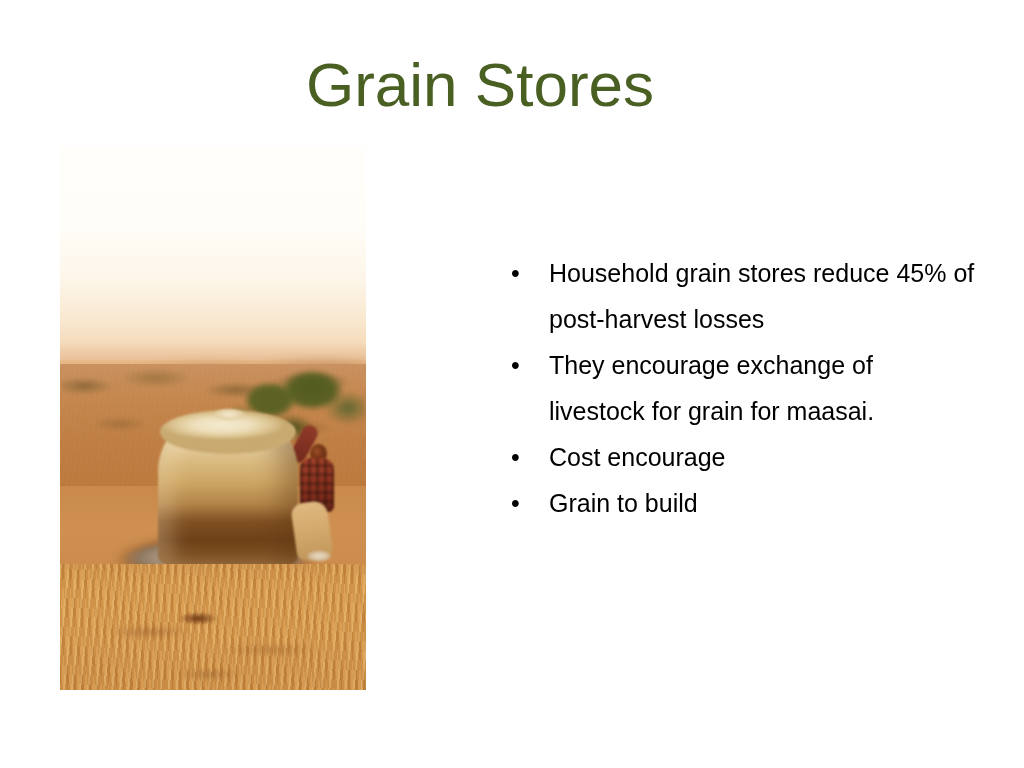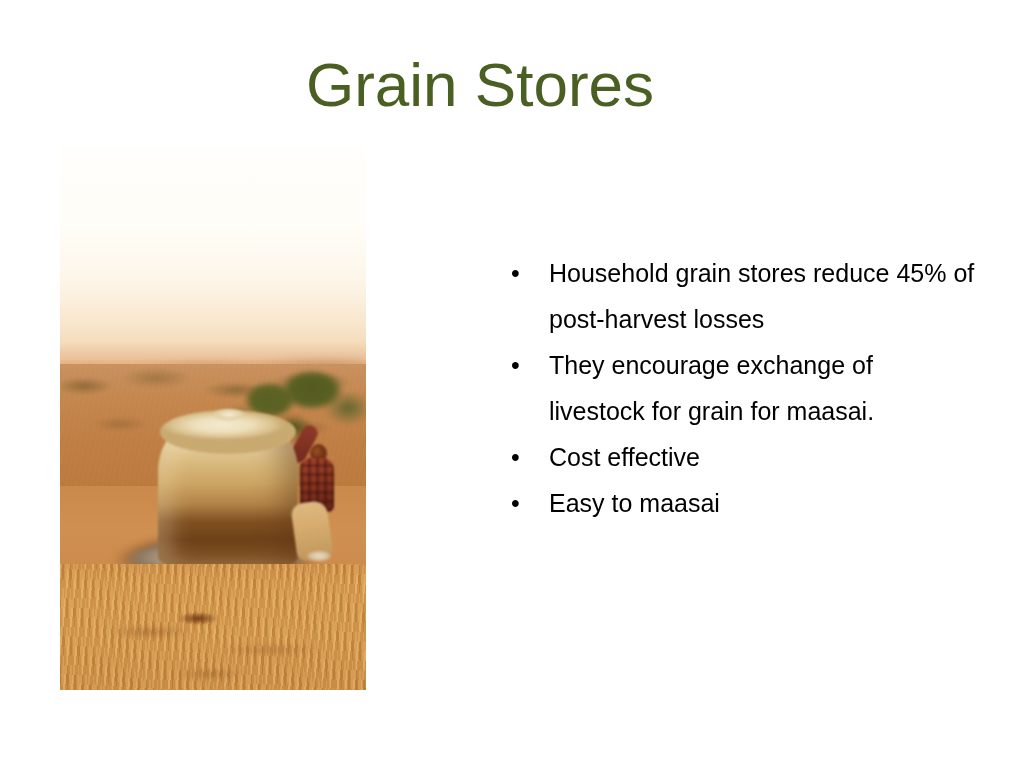--- a/index.html
+++ b/index.html
@@ -381,21 +381,21 @@
     <div class="bullet-item">
       <span class="dot">•</span>
       <span class="btext">Household grain stores reduce 45% of post-harvest losses</span>
     </div>
     <div class="bullet-item">
       <span class="dot">•</span>
       <span class="btext">They encourage exchange of livestock for grain for maasai.</span>
     </div>
     <div class="bullet-item">
       <span class="dot">•</span>
-      <span class="btext">Cost effective</span>
+      <span class="btext">Cost encourage</span>
     </div>
     <div class="bullet-item">
       <span class="dot">•</span>
-      <span class="btext">Easy to maasai</span>
+      <span class="btext">Grain to build</span>
     </div>
   </div>
 
 </div>
 
 </body></html>

